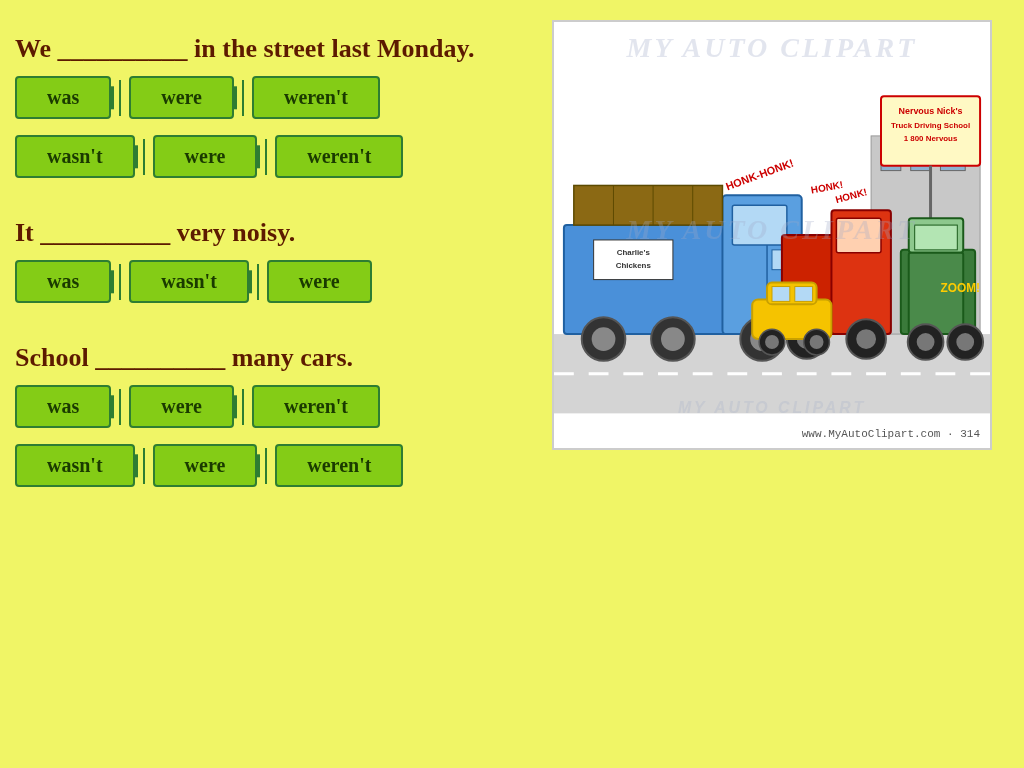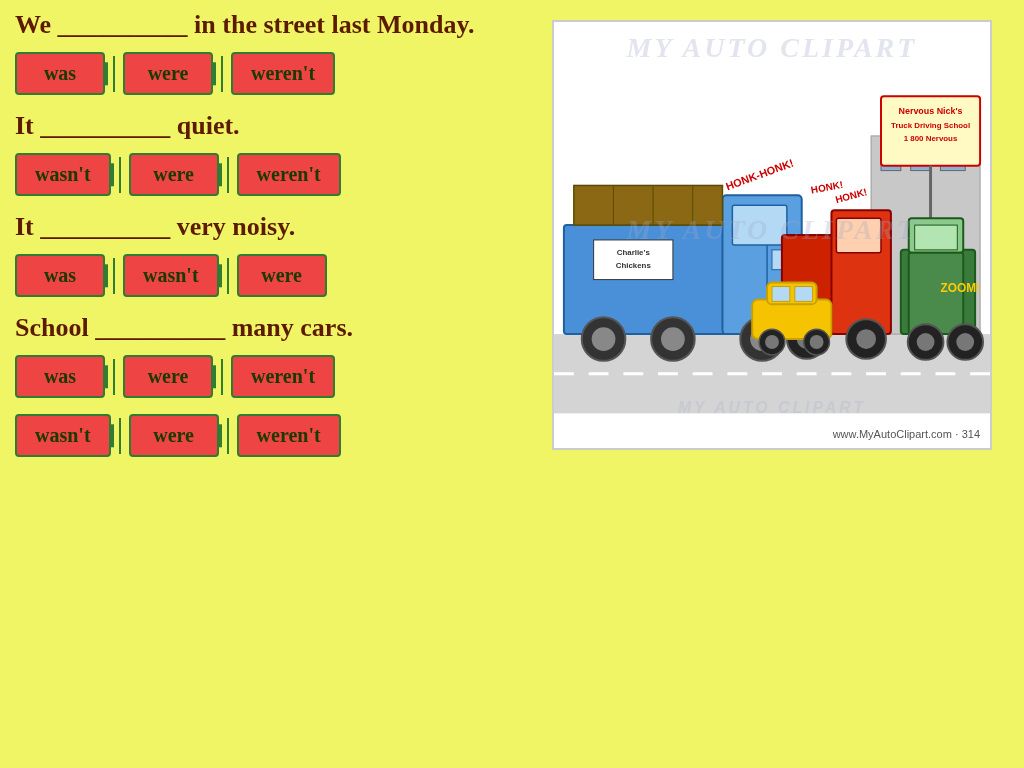--- a/index.html
+++ b/index.html
@@ -36,38 +36,38 @@
       display: flex;
       align-items: flex-start;
       justify-content: center;
       padding-top: 10px;
     }
 
     .question-text {
       font-size: 26px;
       color: #5c1a00;
       font-weight: bold;
-      margin-top: 0;
+      margin-top: 24px;
       margin-bottom: 4px;
       font-family: 'Comic Sans MS', cursive;
     }
 
     .options-row {
       display: flex;
       flex-direction: row;
       gap: 6px;
       margin-bottom: 8px;
     }
 
     .option-btn {
-      background-color: #ef4444;
+      background-color: #84cc16;
       color: #1a3a00;
       border: 2px solid #2e7d32;
       border-radius: 4px;
-      padding: 8px 18px;
+      padding: 8px 30px;
       font-size: 20px;
       font-family: 'Comic Sans MS', cursive;
       font-weight: bold;
       cursor: pointer;
       min-width: 90px;
       text-align: center;
       display: flex;
       align-items: center;
       justify-content: center;
       position: relative;
@@ -109,21 +109,21 @@
       position: relative;
       overflow: hidden;
     }
 
     .clipart-credit {
       position: absolute;
       bottom: 8px;
       right: 10px;
       font-size: 11px;
       color: #555;
-      font-family: Liberation Sans, sans-serif;
+      font-family: Liberation Mono, monospace;
     }
 
     .watermark-top {
       position: absolute;
       top: 10px;
       left: 0;
       right: 0;
       text-align: center;
       font-size: 28px;
       font-weight: bold;
@@ -161,21 +161,20 @@
 
     <div class="question-text">We __________ in the street last Monday.</div>
     <div class="options-row">
       <button class="option-btn">was</button>
       <span class="divider"></span>
       <button class="option-btn">were</button>
       <span class="divider"></span>
       <button class="option-btn">weren't</button>
     </div>
 
-    <div class="question-text">It __________ quiet.</div>
     <div class="options-row">
       <button class="option-btn">wasn't</button>
       <span class="divider"></span>
       <button class="option-btn">were</button>
       <span class="divider"></span>
       <button class="option-btn">weren't</button>
     </div>
 
     <div class="question-text">It __________ very noisy.</div>
     <div class="options-row">

